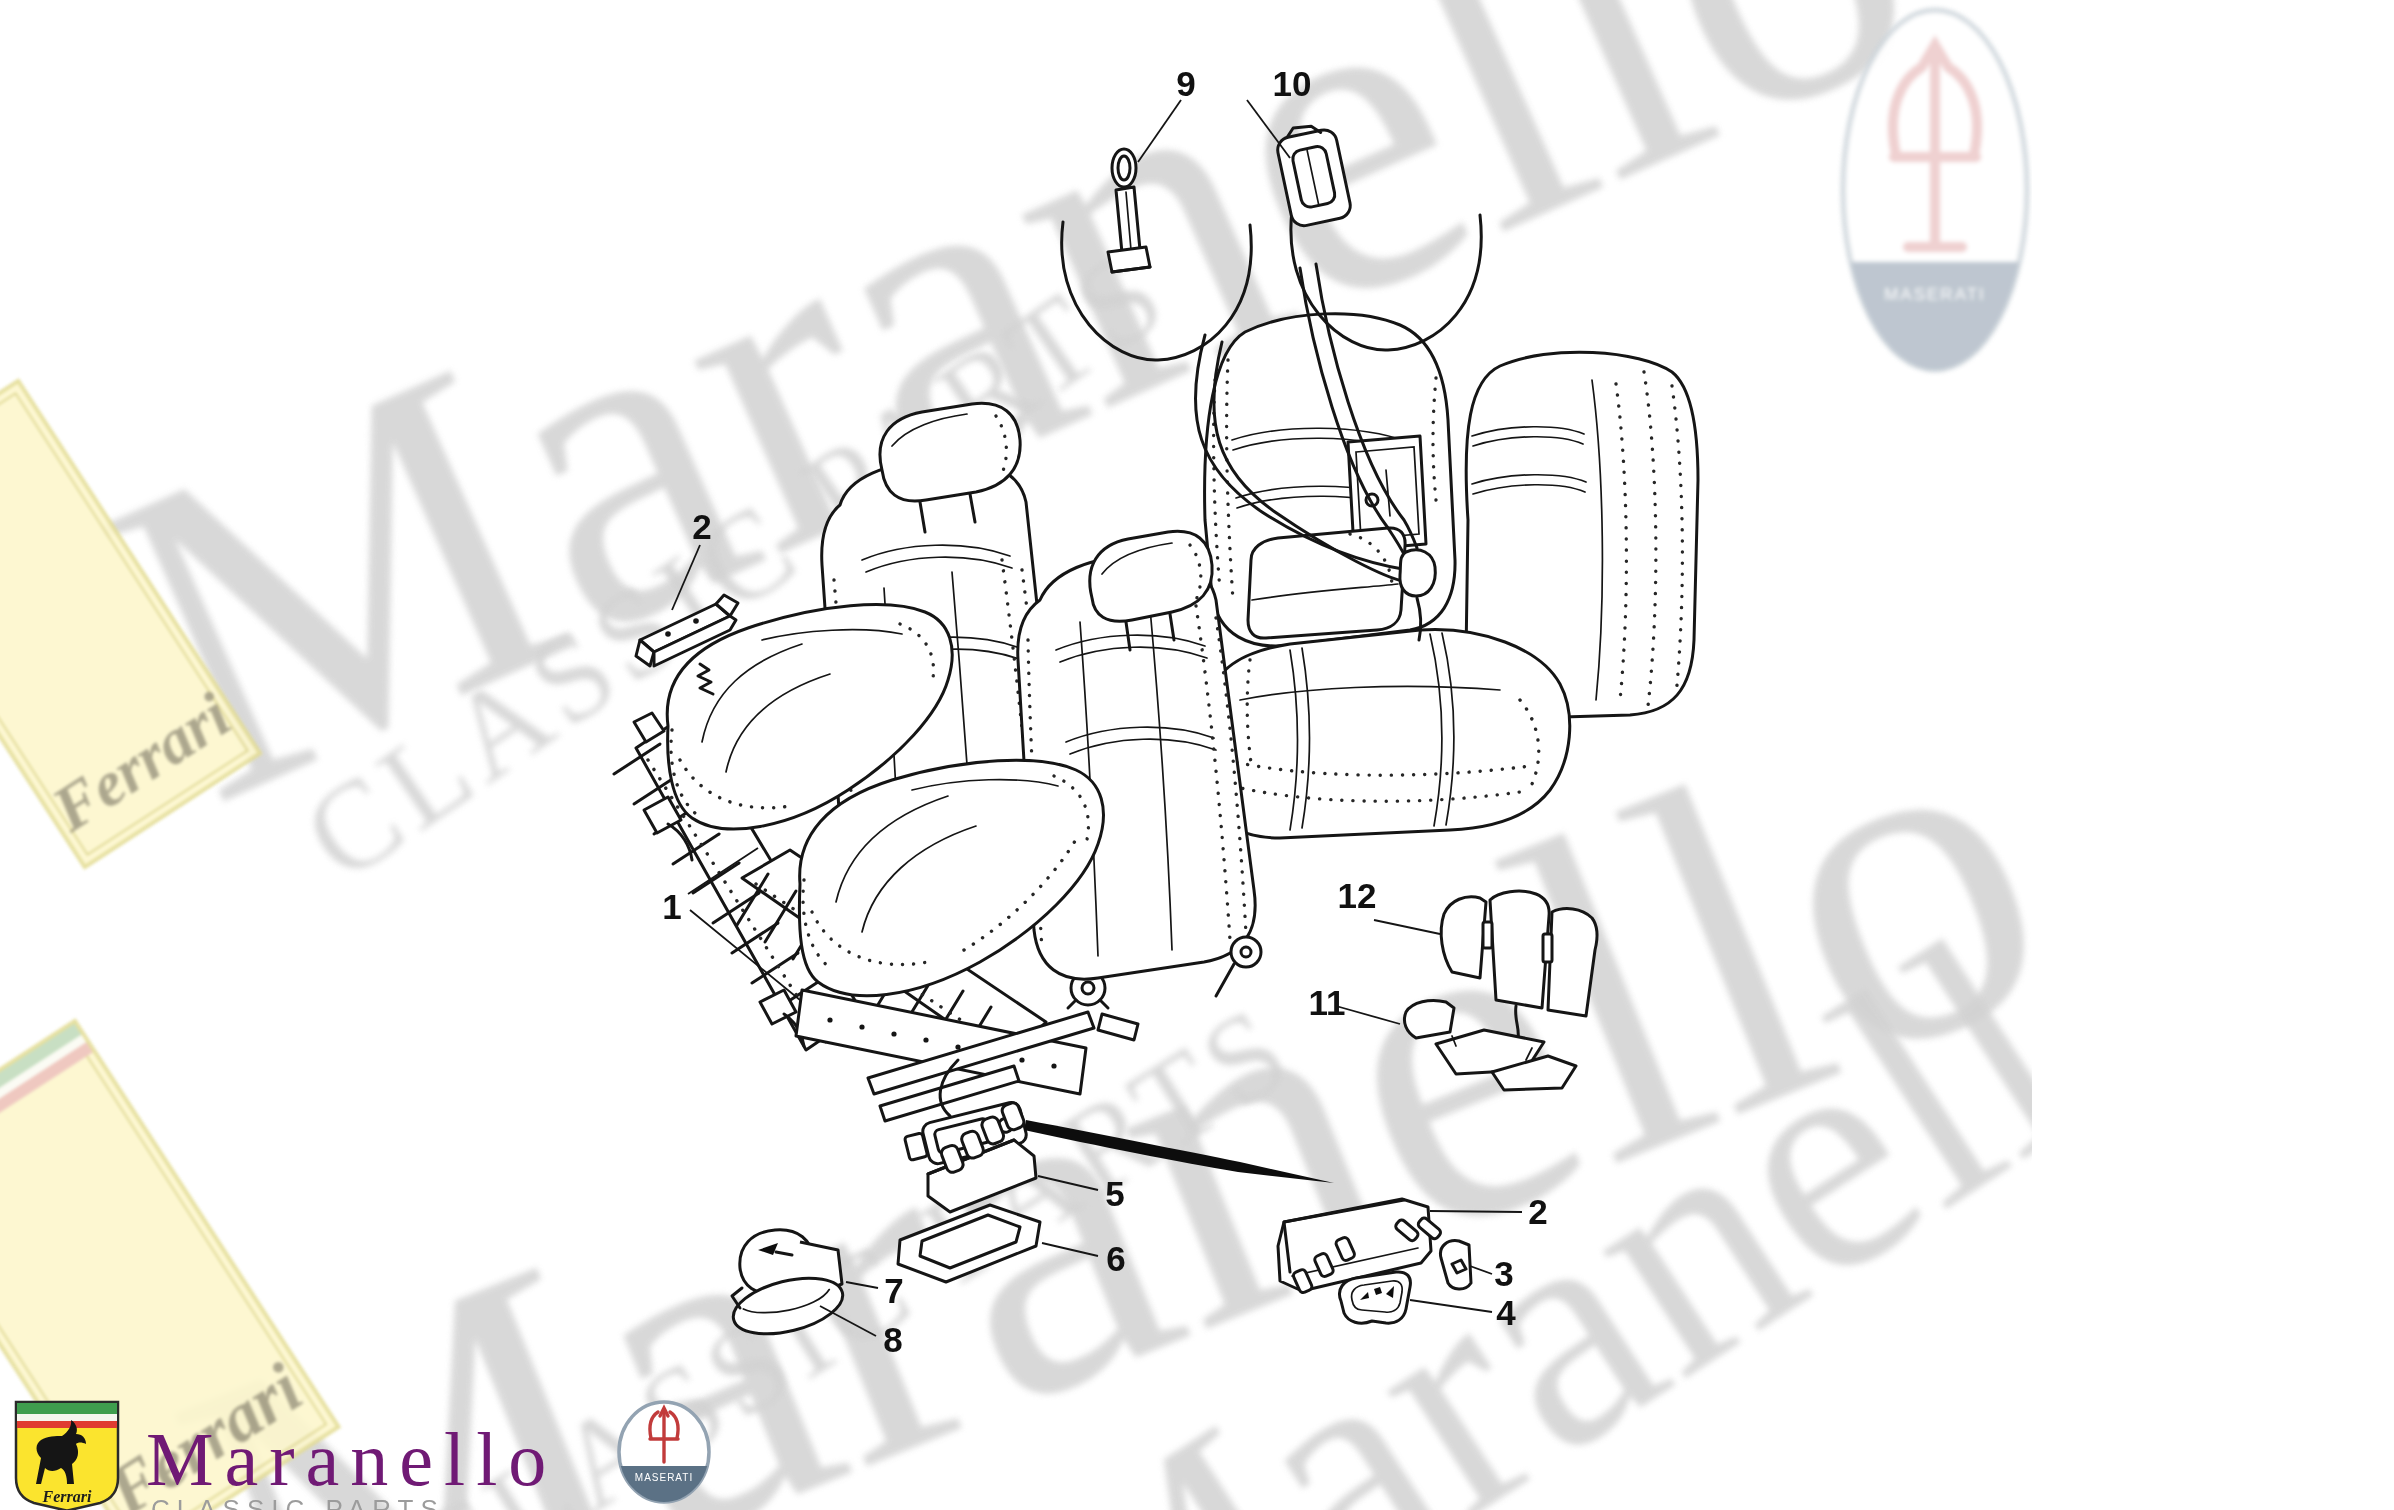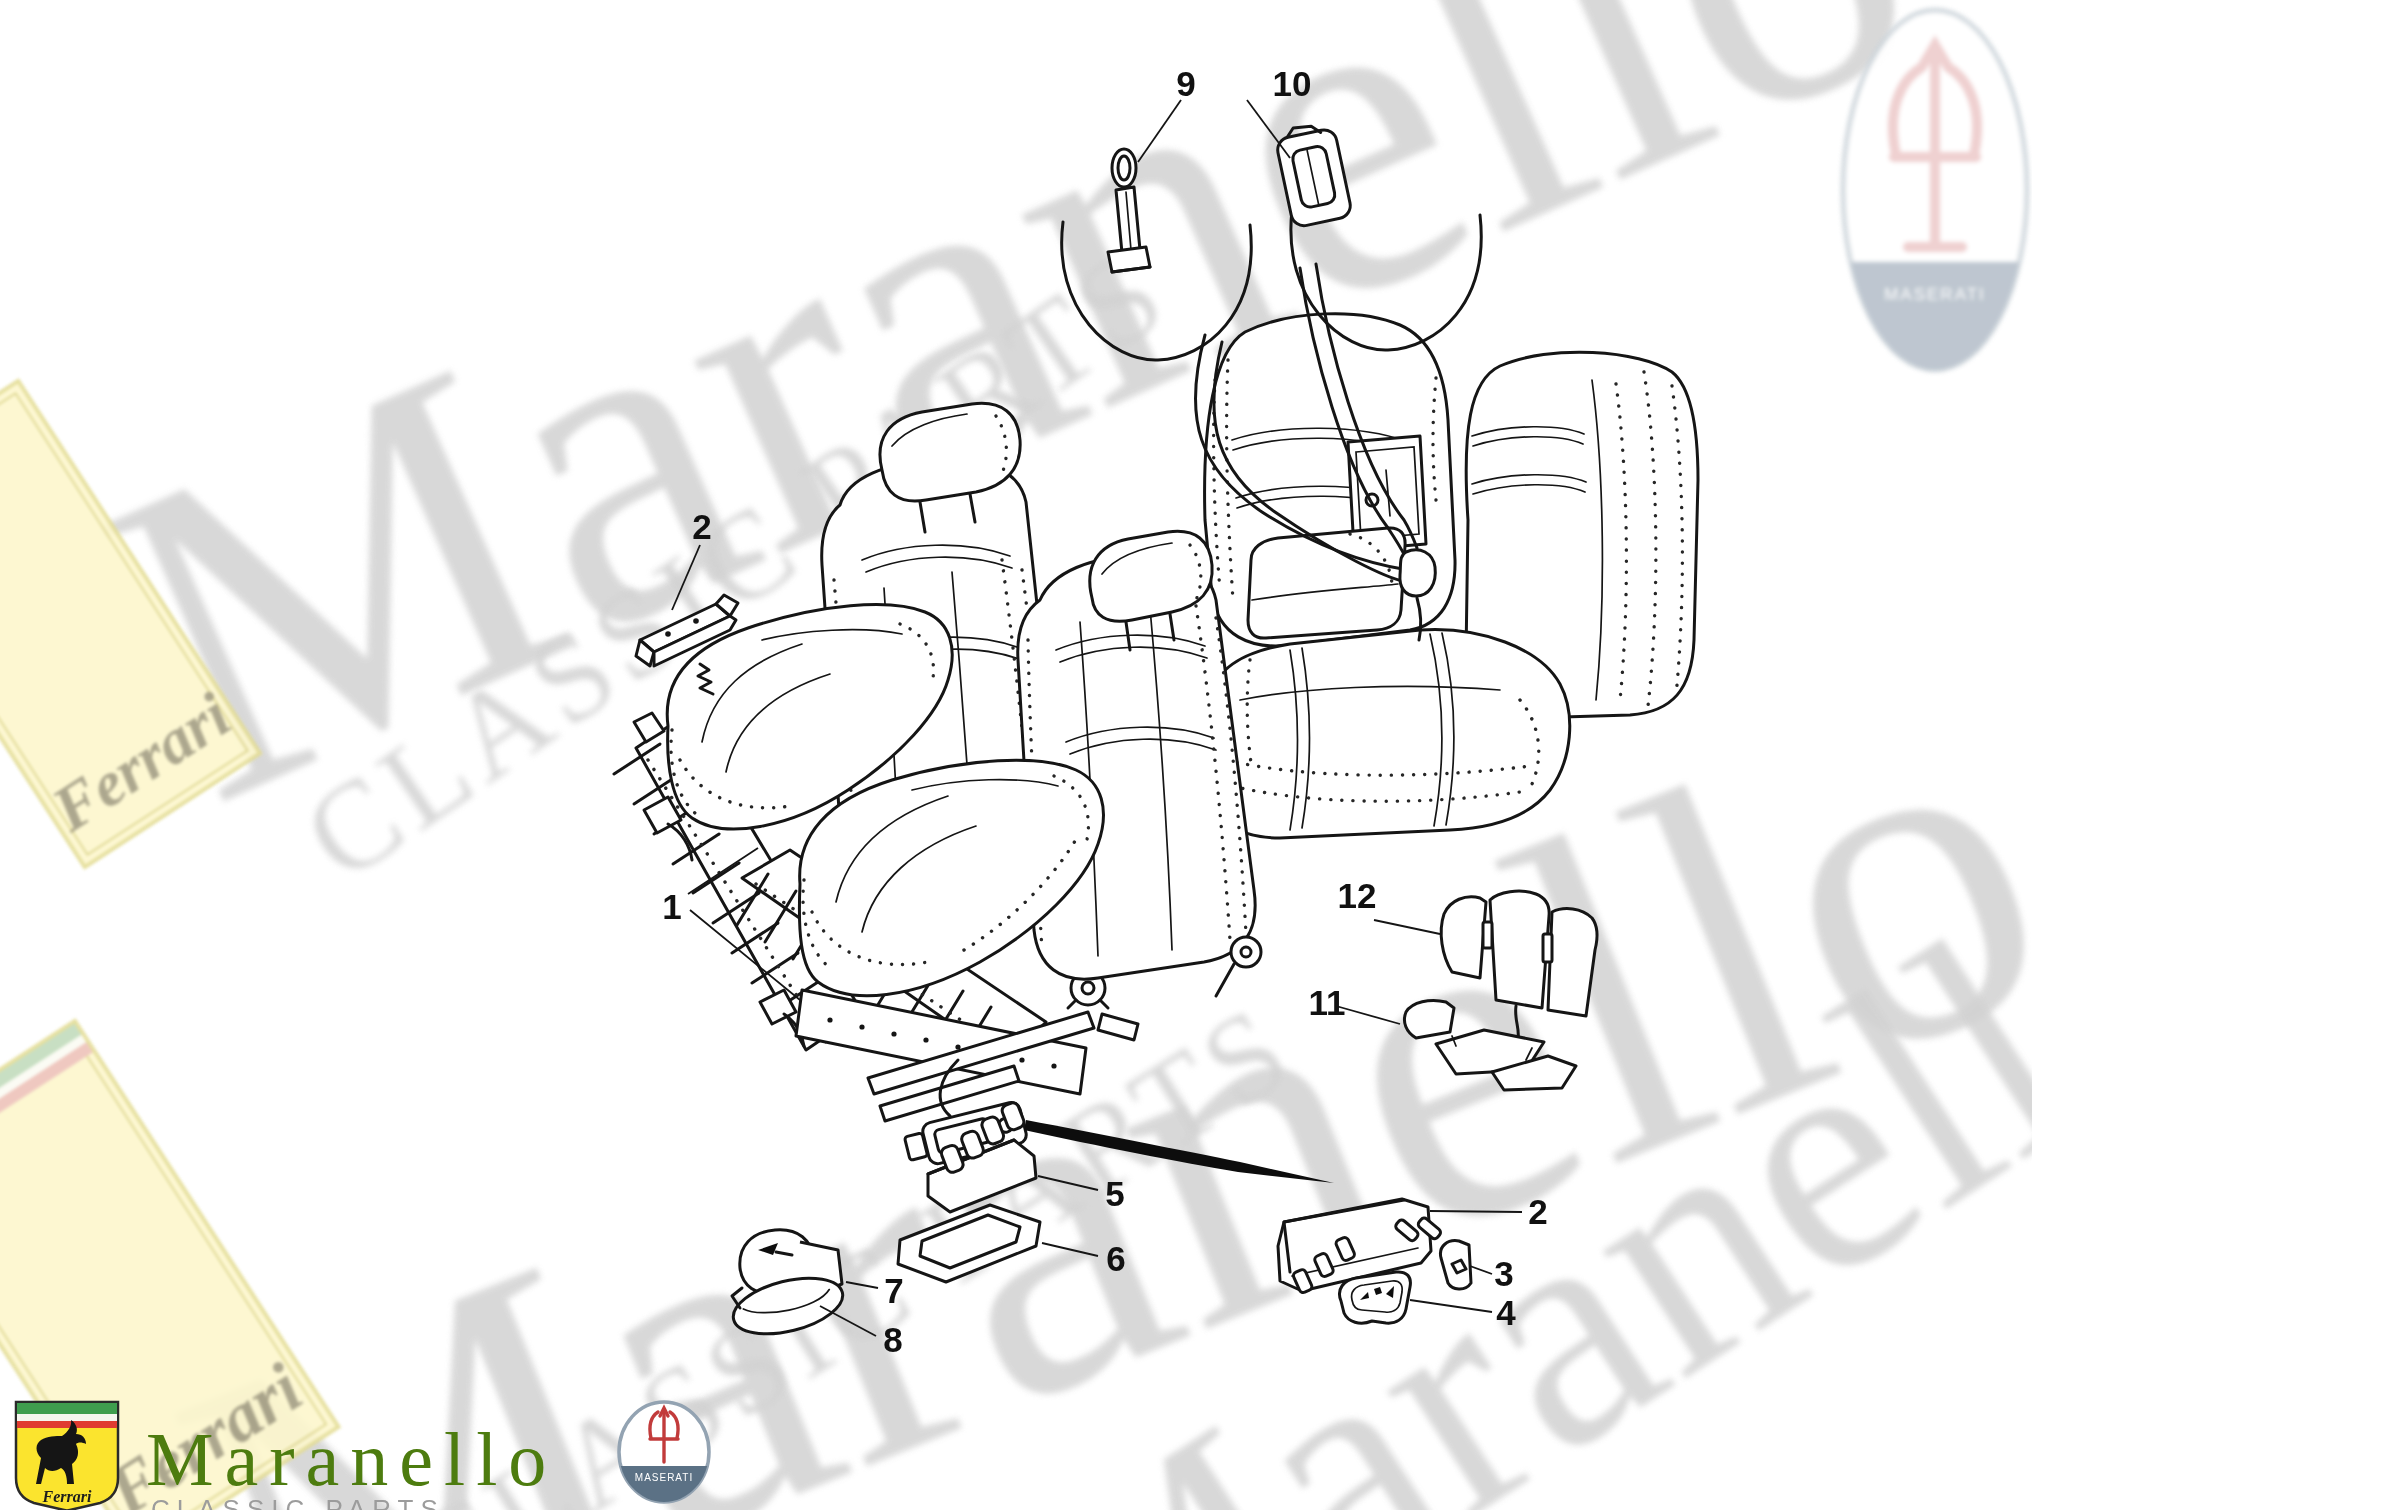--- a/index.html
+++ b/index.html
@@ -28,21 +28,21 @@
   .seam{fill:none;stroke:#151515;stroke-width:1.7;stroke-linecap:round;}
   .dots{fill:none;stroke:#262626;stroke-width:3.4;stroke-linecap:round;stroke-dasharray:.1 11;}
   .leader{fill:none;stroke:#151515;stroke-width:1.8;}
   .blk{fill:#0d0d0d;stroke:none;}
   
   .callout{position:absolute;transform:translate(-50%,-50%);font-size:35px;font-weight:600;
            color:#111;font-family:"Liberation Sans",sans-serif;}
   
   #logo{position:absolute;left:0;top:1392px;width:760px;height:118px;}
   .brand-name{position:absolute;left:146px;top:24px;font-family:"Liberation Serif",serif;
-              font-size:76px;color:#4d7c0f;letter-spacing:11px;}
+              font-size:76px;color:#701a75;letter-spacing:11px;}
   .brand-tag{position:absolute;left:151px;top:102px;font-family:"Liberation Sans",sans-serif;
              font-size:26px;color:#9c9c9c;letter-spacing:7px;}
 </style>
 </head>
 <body>
 
 <div id="stage">
 
   <div id="wm-clip">
     <div class="wm wm-brand" style="transform:translate(55px,455px) rotate(-24deg);">Maranello</div>

